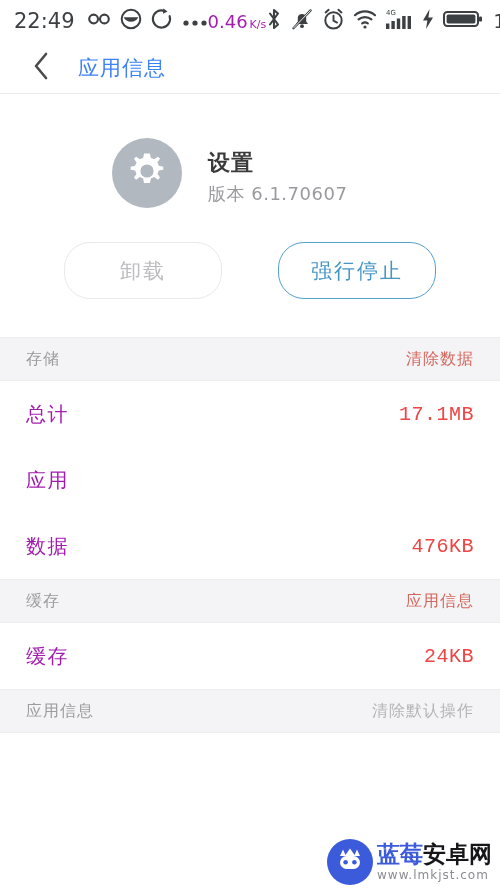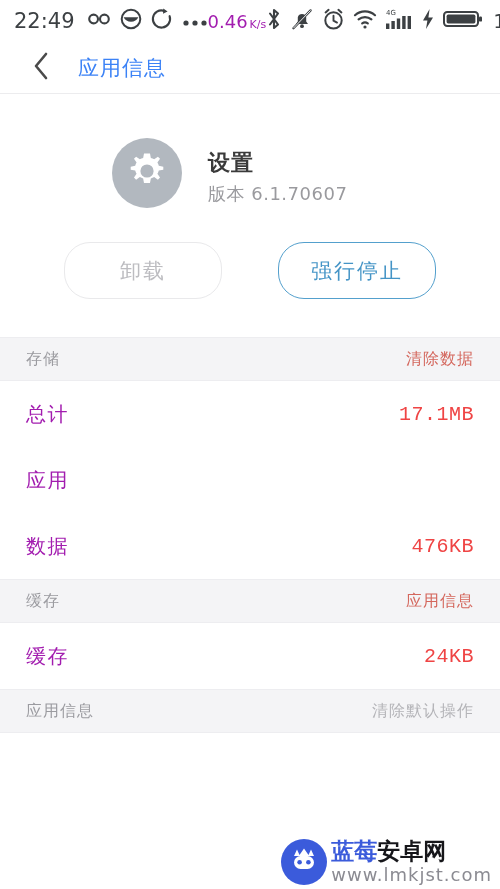--- a/index.html
+++ b/index.html
@@ -226,21 +226,21 @@
   .wm-text { line-height: 1; }
   .wm-cn {
     font-size: 23px;
     font-weight: bold;
     letter-spacing: 0px;
     white-space: nowrap;
   }
   .wm-cn .b { color: #3b5bdb; }
   .wm-cn .k { color: #16161a; }
   .wm-url {
-    font-size: 18px;
+    font-size: 12px;
     color: #8b8b92;
     letter-spacing: 1px;
     margin-top: 3px;
     white-space: nowrap;
   }
 </style>
 </head>
 <body>
 
 <div id="screen">

